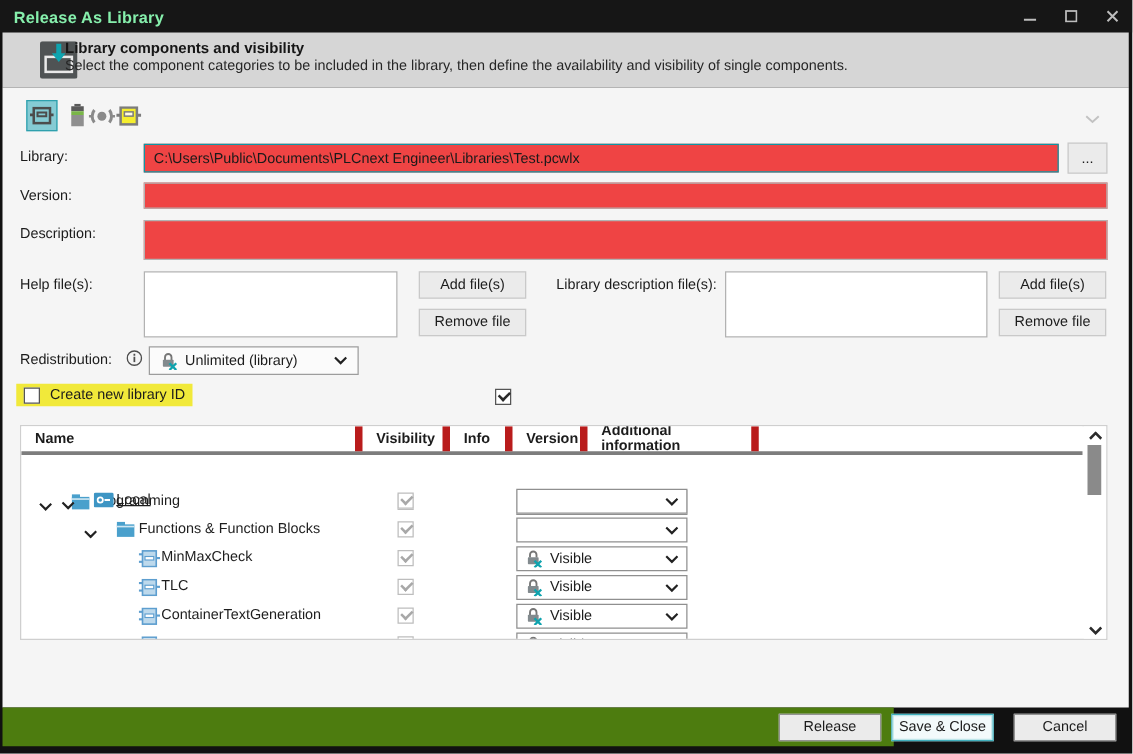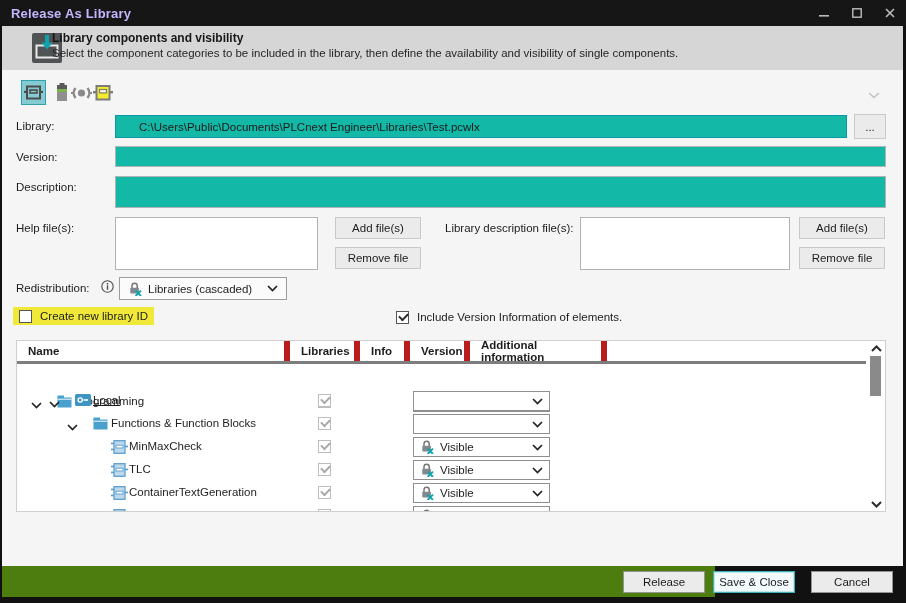--- a/index.html
+++ b/index.html
@@ -2,41 +2,41 @@
 <html><head>
 <meta charset="utf-8">
 <style>
   * { margin:0; padding:0; box-sizing:border-box; }
   html,body { width:906px; height:603px; }
   body { font-family:"Liberation Sans", sans-serif; font-size:12px; color:#1c1c1c; }
   #window { position:relative; width:906px; height:603px; background:#111; overflow:hidden; }
 
   
   #titlebar { position:absolute; left:0; top:0; width:906px; height:26px; background:#161616; display:flex; align-items:center; }
-  #title { color:#c4b5fd; font-weight:bold; font-size:13px; padding-left:11px; letter-spacing:.2px; }
+  #title { color:#86efac; font-weight:bold; font-size:13px; padding-left:11px; letter-spacing:.2px; }
   #win-controls { margin-left:auto; display:flex; height:100%; }
   .win-btn { width:33px; height:100%; display:flex; align-items:center; justify-content:center; color:#bdbdbd; cursor:default; }
 
   
   #header { position:absolute; left:2px; top:26px; width:901px; height:44px; background:#d6d6d6; }
   #header-icon { position:absolute; left:30px; top:7px; width:30px; height:30px; }
   #header-title { position:absolute; left:50px; top:5px; font-weight:bold; font-size:12px; color:#161616; }
   #header-subtitle { position:absolute; left:50px; top:21px; font-size:11.5px; color:#262626; }
 
   
   #body { position:absolute; left:2px; top:70px; width:901px; height:496px; background:#f5f5f5; }
 
   
   .view-btn { position:absolute; top:10px; width:25px; height:25px; display:flex; align-items:center; justify-content:center; border:1px solid transparent; }
   .view-btn.sel { background:#85cbd4; border-color:#2fa0ad; }
   #collapse-chv { position:absolute; left:866px; top:22px; opacity:.55; }
 
   
   .flabel { position:absolute; font-size:11.5px; color:#1c1c1c; }
-  .tinput { position:absolute; background:#14b8a6; border:1px solid #b2b2b2; font-family:"Liberation Sans",sans-serif; font-size:11.5px; padding:0 23px; color:#1a1a1a; }
+  .tinput { position:absolute; background:#ef4444; border:1px solid #b2b2b2; font-family:"Liberation Sans",sans-serif; font-size:11.5px; padding:0 7px; color:#1a1a1a; }
   #library-input { border:1px solid #0d96a4; }
   .gbtn { position:absolute; background:#ebebeb; border:1px solid #c9c9c9; font-family:"Liberation Sans",sans-serif; font-size:11.5px; color:#1c1c1c; display:flex; align-items:center; justify-content:center; }
   .listbox { position:absolute; background:#fff; border:1px solid #b2b2b2; }
   #redist-dd { position:absolute; left:117px; top:207px; width:168px; height:23px; background:#fbfbfb; border:1px solid #9d9d9d; display:flex; align-items:center; gap:6px; padding:0 8px; }
   #redist-dd .dd-chv { margin-left:auto; }
 
   
   .opt { position:absolute; display:flex; align-items:center; gap:8px; height:18px; padding:0 6px 0 6px; }
   #opt-create { left:11px; top:237px; background:#f1e93a; }
   #opt-include { left:388px; top:238px; }
@@ -172,39 +172,38 @@
       <circle cx="6.5" cy="6.5" r="5.7" fill="none" stroke="#4e4e4e" stroke-width="1.1"></circle>
       <rect x="5.8" y="5.4" width="1.4" height="4.3" fill="#4e4e4e"></rect>
       <rect x="5.8" y="3" width="1.4" height="1.6" fill="#4e4e4e"></rect>
     </svg>
     <div id="redist-dd">
       <svg width="14" height="14" viewBox="0 0 14 14">
         <path d="M4 6 V3.8 a2.6 2.6 0 0 1 5.2 0 V6" fill="none" stroke="#767676" stroke-width="1.5"></path>
         <rect x="2.3" y="5.8" width="8.6" height="5.6" rx="0.6" fill="#828a8e"></rect>
         <path d="M7.6 8.6 L13 14 M13 8.6 L7.6 14" stroke="#0fa3ae" stroke-width="1.9"></path>
       </svg>
-      <span class="vis-label">Libraries (cascaded)</span>
+      <span class="vis-label">Unlimited (library)</span>
       <svg class="dd-chv" width="11" height="7">
           <polyline points="1,1 5.5,5.5 10,1" fill="none" stroke="#222" stroke-width="1.7"></polyline>
         </svg>
     </div>
 
     <div class="opt" id="opt-create" style="background: rgb(241, 233, 58);">
       <div class="cb" id="cb-create"></div>
       <span class="opt-label">Create new library ID</span>
     </div>
     <div class="opt" id="opt-include">
       <div class="cb checked" id="cb-include"></div>
-      <span class="opt-label">Include Version Information of elements.</span>
     </div>
 
     <div id="table">
       <div id="thead">
           <div class="th" style="width: 273px;">Name</div>
-          <div class="th" style="width: 70px;">Libraries</div>
+          <div class="th" style="width: 70px;">Visibility</div>
           <div class="th" style="width: 50px;">Info</div>
           <div class="th" style="width: 60px;">Version</div>
           <div class="th" style="width: 137px;">Additional information</div>
           <div class="th" style="width: 109px;"></div>
         </div>
       <div id="rows">
           <div class="trow" style="top: 0px; margin-top: 24px;">
             <span class="expander" style="left: 14px;"><svg width="11" height="7">
                 <polyline points="1,1 5.5,5.5 10,1" fill="none" stroke="#222" stroke-width="1.7"></polyline>
               </svg></span>

